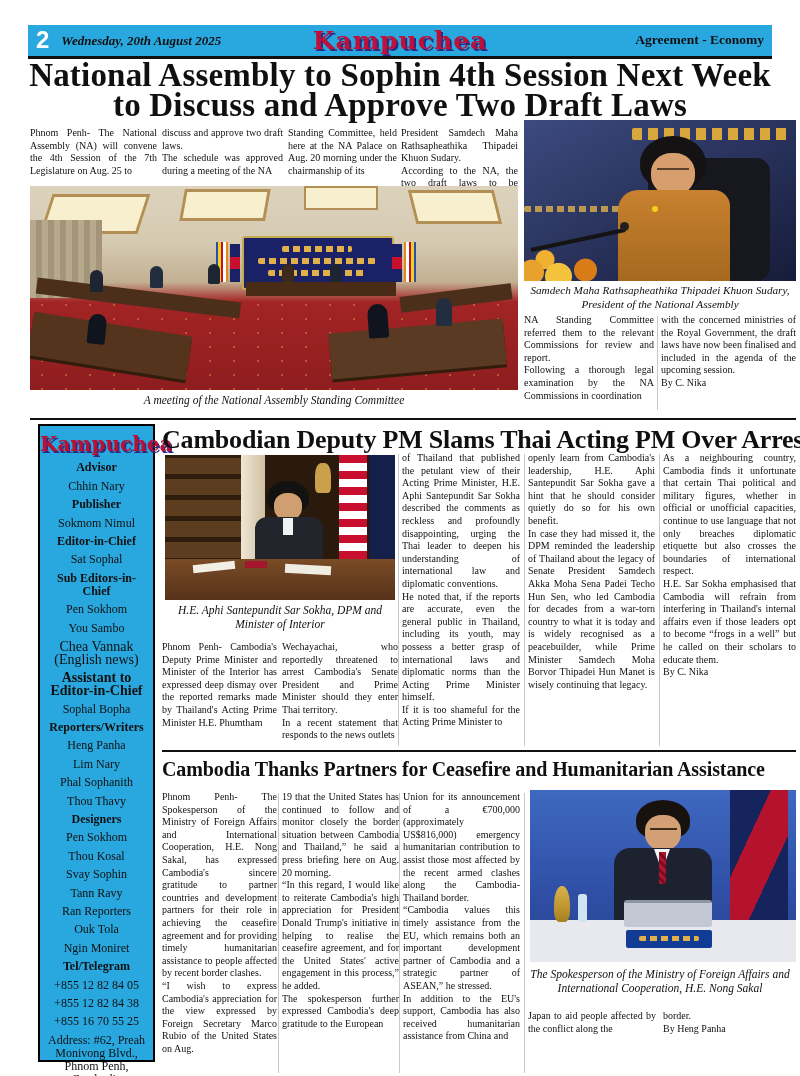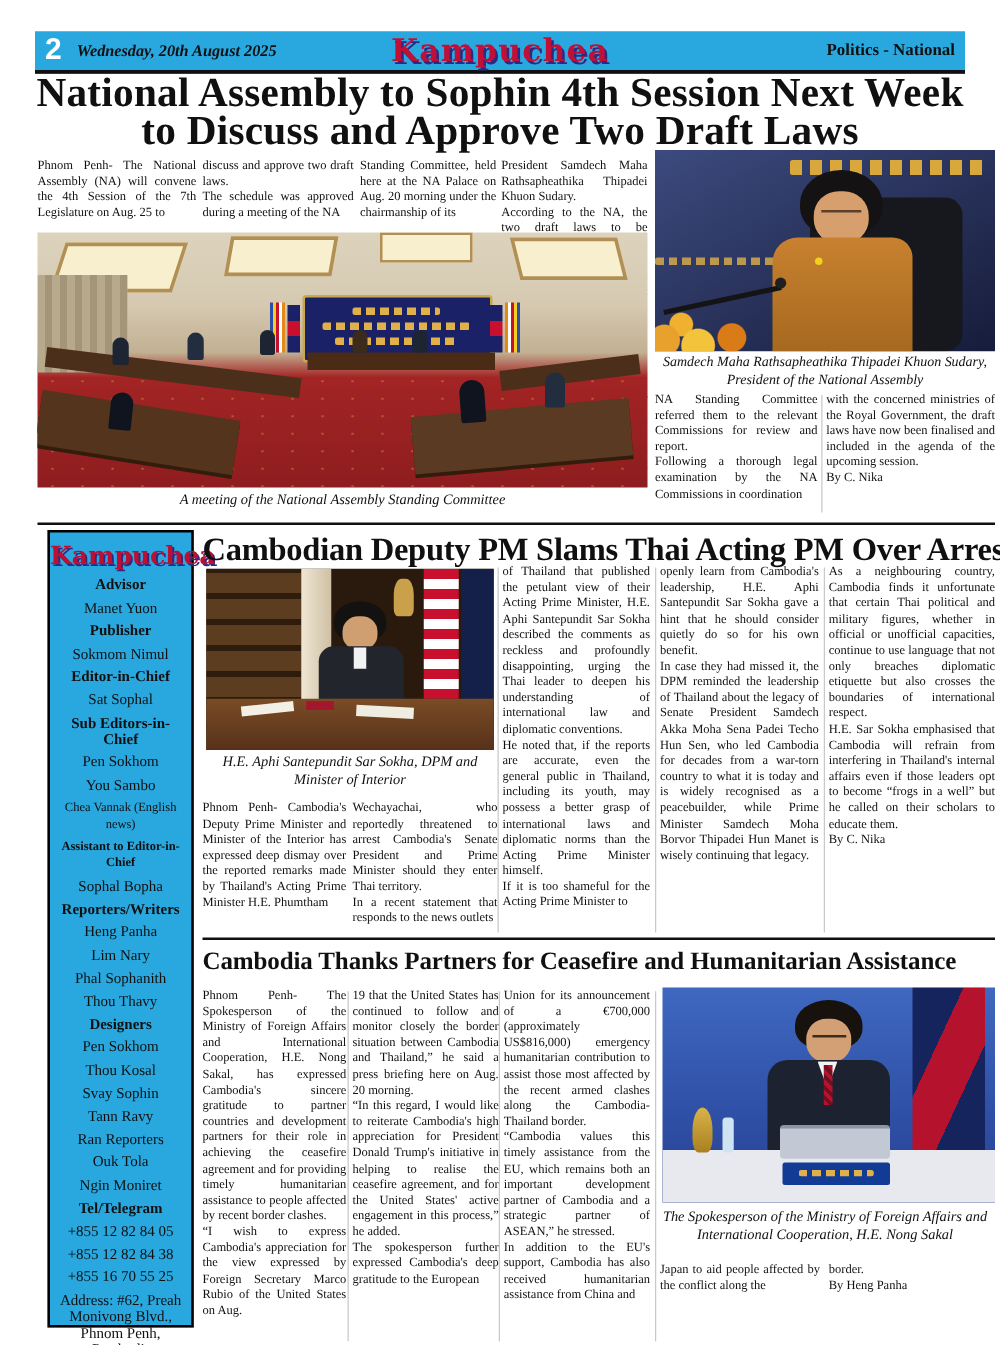--- a/index.html
+++ b/index.html
@@ -17,36 +17,36 @@
   
   .body-col{position:absolute;font-size:10px;line-height:12.6px;text-align:justify;white-space:pre-line;}
   .caption{position:absolute;font-style:italic;font-size:11.5px;line-height:13.5px;text-align:center;}
   .hline{position:absolute;background:#101010;}
   .vrule{position:absolute;width:1px;background:#c9c9c9;}
   
   .sidebar{position:absolute;left:38px;top:424px;width:117px;height:638px;background:#29a8e0;border:2px solid #000;box-sizing:border-box;text-align:center;padding-top:4px;}
   .sb-logo{font-family:"DejaVu Serif",serif;font-weight:bold;font-size:20px;color:#bb1034;text-shadow:1.5px 1.5px 0 #2f2a80;margin:2px 0 3px;}
   .sb-item{font-size:12px;line-height:13px;margin:5.4px 3px 0;}
   .sb-item.hdr{font-weight:bold;}
-  .sb-item.small{font-size:10px;font-family:Liberation Serif, serif;}
+  .sb-item.small{font-size:14px;font-family:Liberation Serif, serif;}
   
   .photo{position:absolute;overflow:hidden;}
   .photo .d{position:absolute;}
   .kh{background:repeating-linear-gradient(90deg,#e0b04a 0 7px,rgba(0,0,0,0) 7px 11px);height:6px;border-radius:2px;}
 </style>
 </head>
 <body>
 
 <div>
 
   <div class="header-bar">
     <span class="page-num">2</span>
     <span class="issue-date">Wednesday, 20th August 2025</span>
     <span class="masthead-title">Kampuchea</span>
-    <span class="section-label">Politics - National</span>
+    <span class="section-label">Agreement - Economy</span>
   </div>
 
   <div class="h1">National Assembly to Sophin 4th Session Next Week to Discuss and Approve Two Draft Laws</div>
 
   <div class="body-col" style="left:30px;top:127px;width:127px;">Phnom Penh- The National Assembly (NA) will convene the 4th Session of the 7th Legislature on Aug. 25 to</div>
   <div class="body-col" style="left:162px;top:127px;width:121px;">discuss and approve two draft laws.
 The schedule was approved during a meeting of the NA</div>
   <div class="body-col" style="left:288px;top:127px;width:109px;">Standing Committee, held here at the NA Palace on Aug. 20 morning under the chairmanship of its</div>
   <div class="body-col" style="left:401px;top:127px;width:117px;">President Samdech Maha Rathsapheathika Thipadei Khuon Sudary.
 According to the NA, the two draft laws to be discussed next Monday are the Draft Law on the Amendment of the Law on Nationality, and the Draft Law on the Approval of the Agreement under the United Nations Convention on the Law of the Sea on the Conservation and Sustainable Use of Marine Biological Diversity of Areas Beyond National Jurisdiction.
@@ -103,21 +103,21 @@
 Following a thorough legal examination by the NA Commissions in coordination</div>
   <div class="body-col" style="left:661px;top:314px;width:135px;">with the concerned ministries of the Royal Government, the draft laws have now been finalised and included in the agenda of the upcoming session.
 By C. Nika</div>
   <div class="vrule" style="left:657px;top:316px;height:94px;"></div>
 
   <div class="hline" style="left:30px;top:418px;width:766px;height:2px;"></div>
 
   <div class="sidebar">
     <div class="sb-logo">Kampuchea</div>
     <div class="sb-item hdr">Advisor</div>
-    <div class="sb-item">Manet Yuon</div>
+    <div class="sb-item">Chhin Nary</div>
     <div class="sb-item hdr">Publisher</div>
     <div class="sb-item">Sokmom Nimul</div>
     <div class="sb-item hdr">Editor-in-Chief</div>
     <div class="sb-item">Sat Sophal</div>
     <div class="sb-item hdr">Sub Editors-in-Chief</div>
     <div class="sb-item">Pen Sokhom</div>
     <div class="sb-item">You Sambo</div>
     <div class="sb-item small">Chea Vannak (English news)</div>
     <div class="sb-item hdr small">Assistant to Editor-in-Chief</div>
     <div class="sb-item">Sophal Bopha</div>

